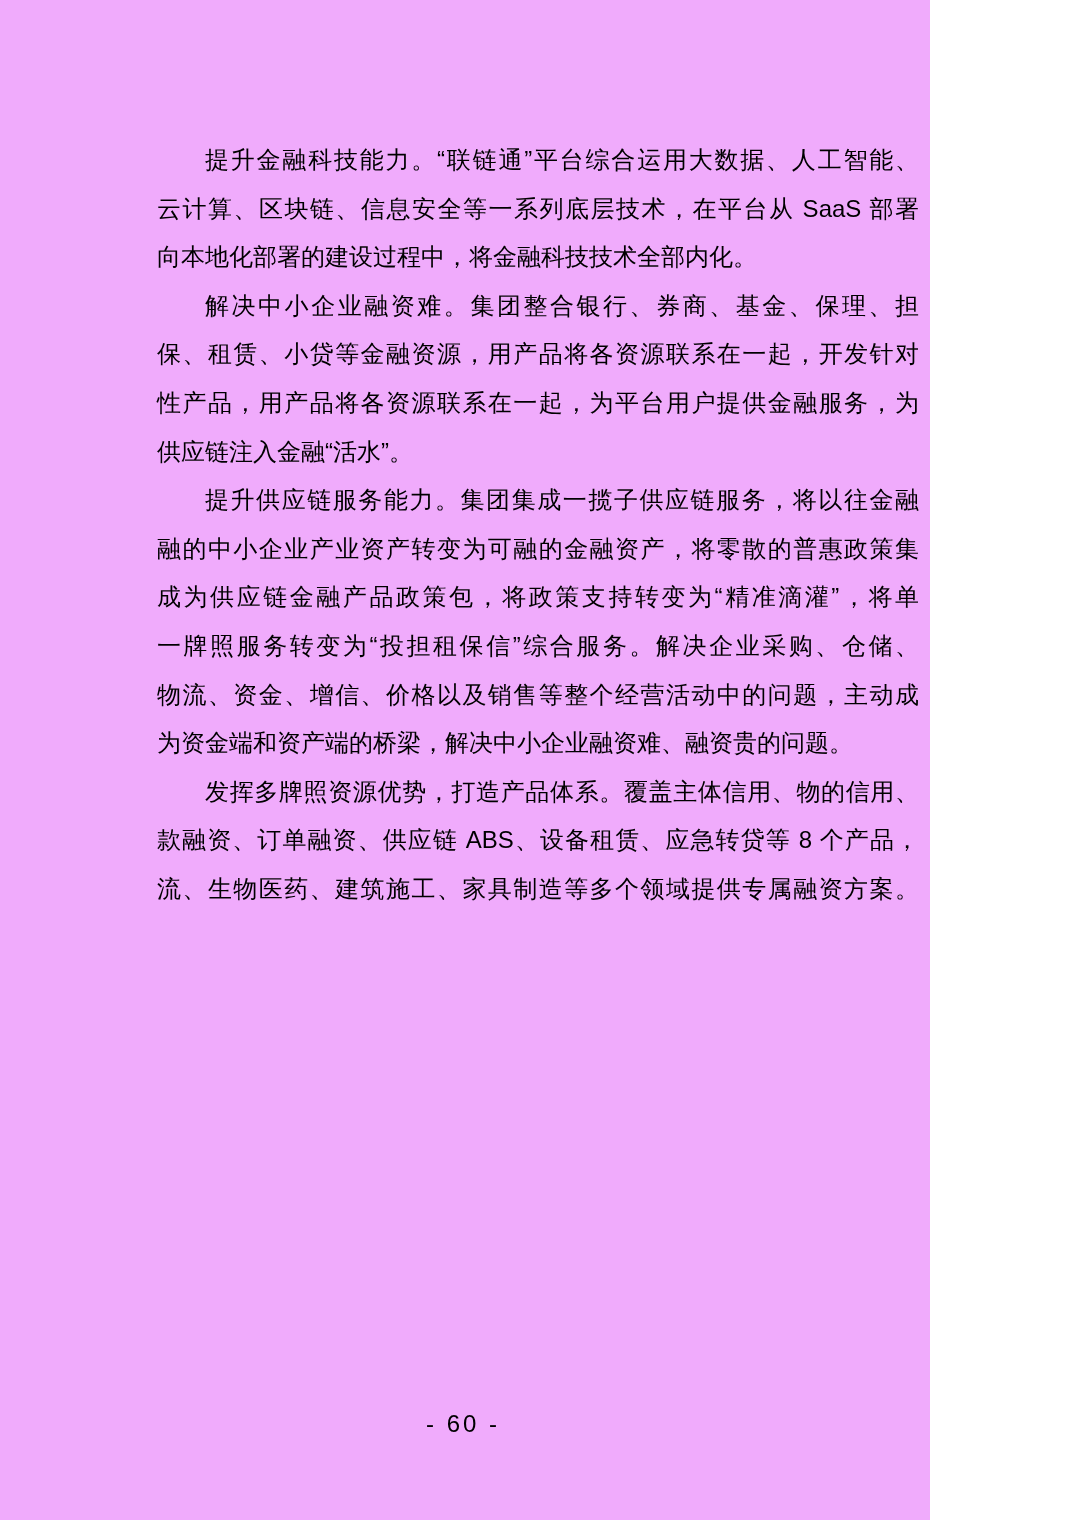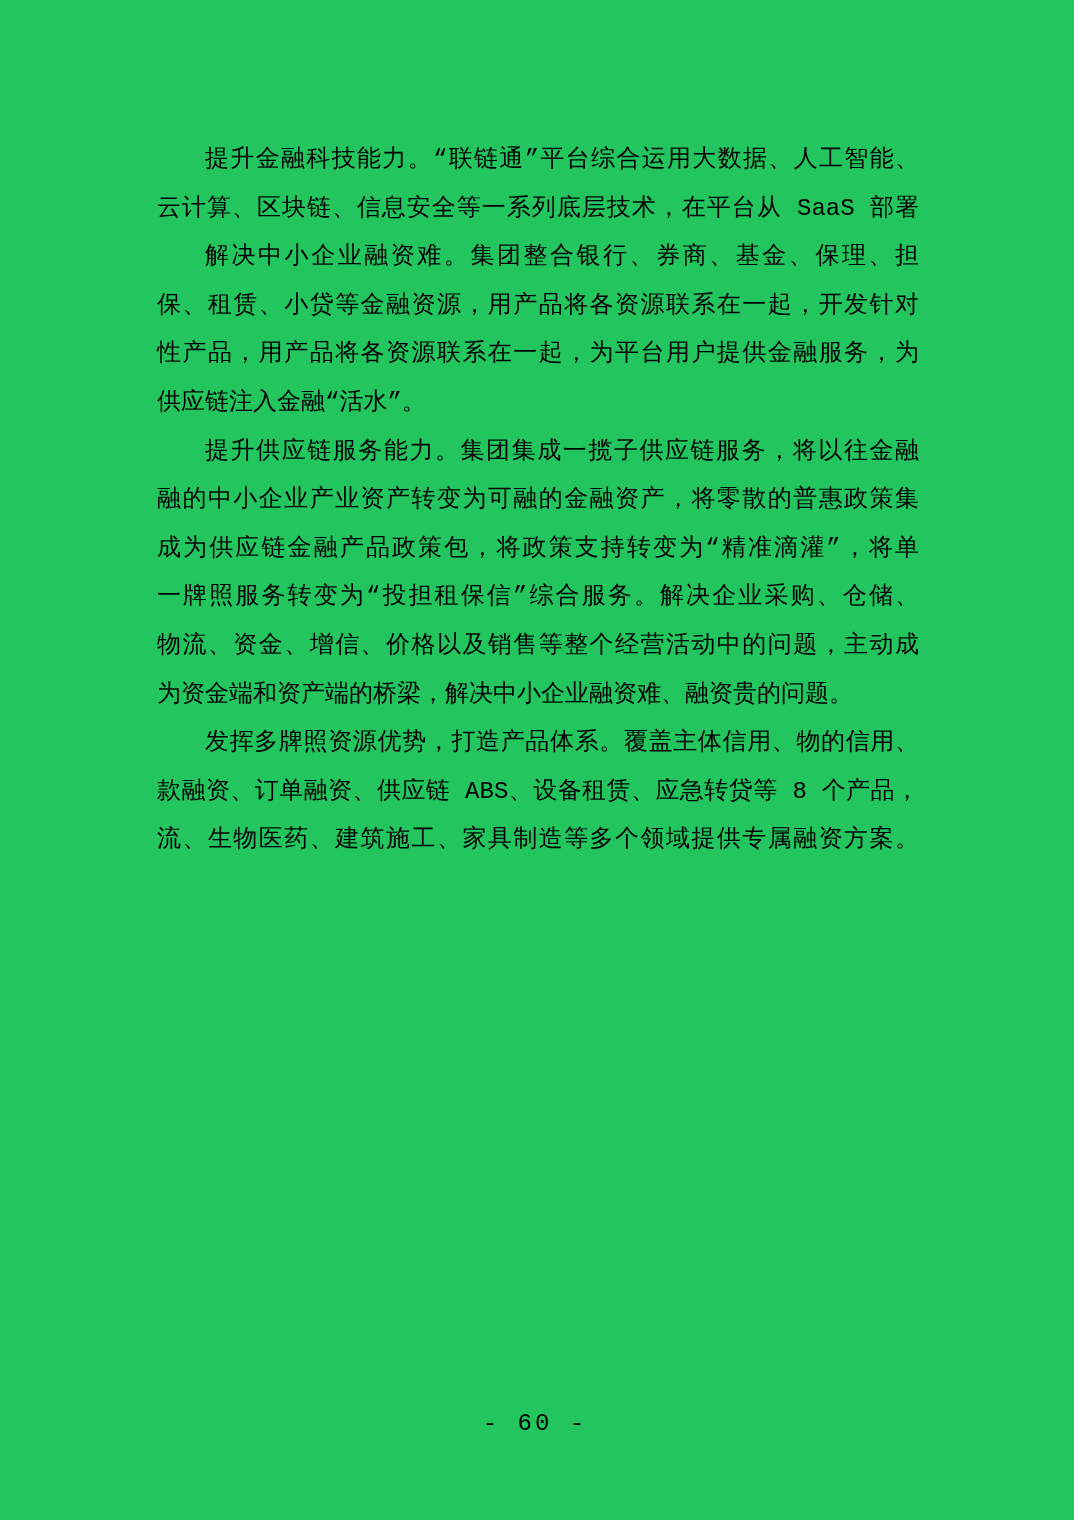--- a/index.html
+++ b/index.html
@@ -2,25 +2,25 @@
 <html><head>
 <meta charset="utf-8">
 <style>
   html, body {
     margin: 0;
     padding: 0;
     background: #ffffff;
   }
   .page {
     position: relative;
-    width: 1074px;
+    width: 930px;
     height: 1520px;
-    background: #22c55e;
+    background: #f0abfc;
     overflow: hidden;
-    font-family: Liberation Mono, monospace;
+    font-family: Liberation Sans, sans-serif;
     color: #000000;
   }
   .text-block {
     position: absolute;
     left: 157px;
     top: 136px;
     width: 762px;
   }
   .para {
     margin: 0;
@@ -57,20 +57,21 @@
 </style>
 </head>
 <body>
 
 <div class="page">
   <main class="text-block">
 
     <p class="para">
       <span class="line indent">提升金融科技能力。“联链通”平台综合运用大数据、人工智能、</span>
       <span class="line">云计算、区块链、信息安全等一系列底层技术，在平台从 SaaS 部署</span>
+      <span class="line last">向本地化部署的建设过程中，将金融科技技术全部内化。</span>
     </p>
 
     <p class="para">
       <span class="line indent">解决中小企业融资难。集团整合银行、券商、基金、保理、担</span>
       <span class="line">保、租赁、小贷等金融资源，用产品将各资源联系在一起，开发针对</span>
       <span class="line">性产品，用产品将各资源联系在一起，为平台用户提供金融服务，为</span>
       <span class="line last">供应链注入金融“活水”。</span>
     </p>
 
     <p class="para">

